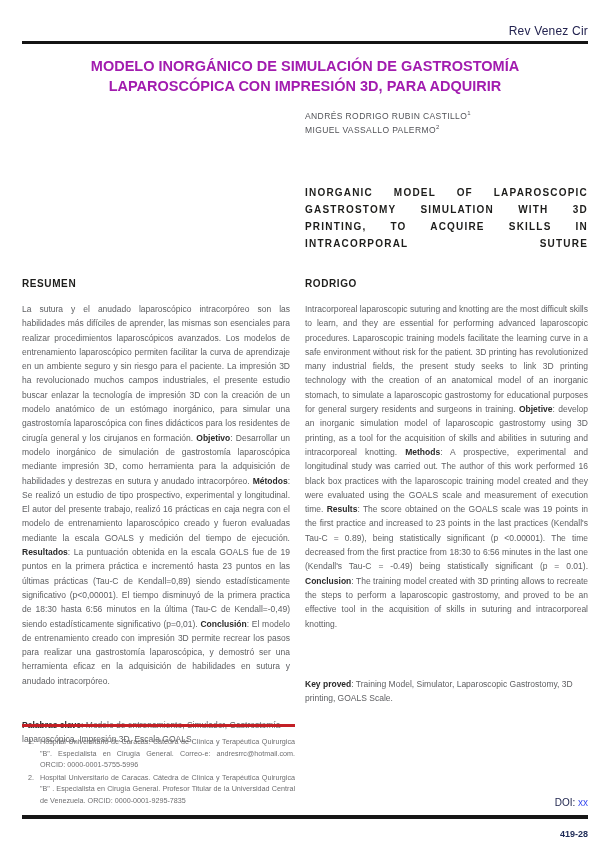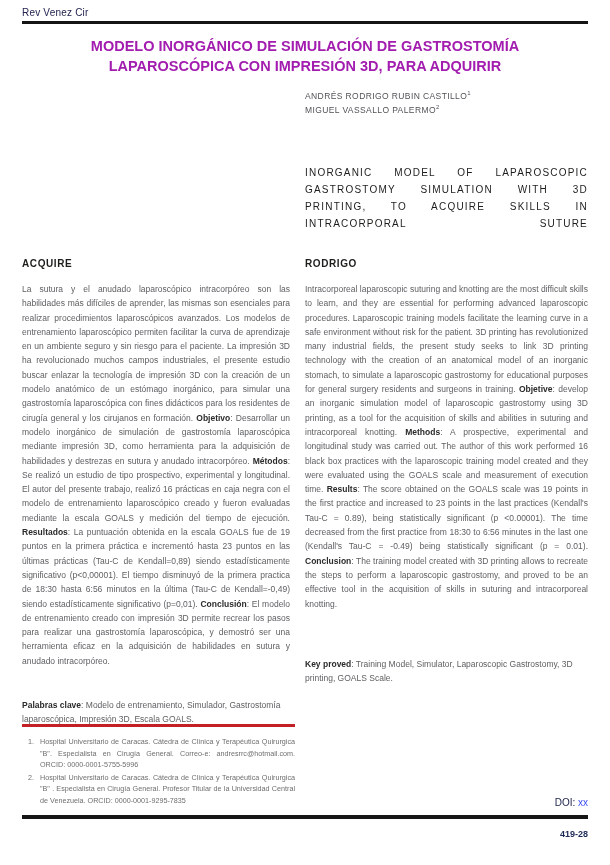--- a/index.html
+++ b/index.html
@@ -7,22 +7,23 @@
     position:relative;
     width:610px;height:865px;
     margin:0 auto;
     background:#ffffff;
     box-sizing:border-box;
     padding:0 22px;
     font-family:"Liberation Sans", sans-serif;
     overflow:hidden;
   }
   .journal-row{
-    padding-top:7px;
-    font-size:10px;
+    padding-top:24px;
+    text-align:right;
+    font-size:12px;
     letter-spacing:0.2px;
     color:#232350;
   }
   .top-rule{height:3px;background:#141414;margin-top:3px;}
   .title-es{
     margin-top:13px;
     text-align:center;
     color:#a21caf;
     font-weight:bold;
     font-size:14.5px;
@@ -34,21 +35,21 @@
   .author{
     font-size:8.5px;
     line-height:14px;
     letter-spacing:0.4px;
     color:#515257;
     font-weight:500;
   }
   .author sup{font-size:6px;line-height:0;}
   .title-en{
     margin-top:47px;
-    font-weight:normal;
+    font-weight:bold;
     color:#1d1d1b;
     font-size:10px;
     line-height:17px;
     letter-spacing:1.2px;
     text-align:justify;
     text-align-last:justify;
   }
   .columns{display:flex;margin-top:26px;}
   .col-left{width:268px;margin-right:15px;flex:none;}
   .col-right{flex:1;min-width:0;}
@@ -117,21 +118,21 @@
   <div class="right-block">
     <div class="authors">
       <div class="author"><span>ANDRÉS RODRIGO RUBIN CASTILLO</span><sup>1</sup></div>
       <div class="author"><span>MIGUEL VASSALLO PALERMO</span><sup>2</sup></div>
     </div>
     <div class="title-en">INORGANIC MODEL OF LAPAROSCOPIC GASTROSTOMY SIMULATION WITH 3D PRINTING, TO ACQUIRE SKILLS IN INTRACORPORAL SUTURE</div>
   </div>
 
   <div class="columns">
     <section class="col-left">
-      <h2 class="section-heading">ACQUIRE</h2>
+      <h2 class="section-heading">RESUMEN</h2>
       <p class="body-text"><span>La sutura y el anudado laparoscópico intracorpóreo son las habilidades más difíciles de aprender, las mismas son esenciales para realizar procedimientos laparoscópicos avanzados. Los modelos de entrenamiento laparoscópico permiten facilitar la curva de aprendizaje en un ambiente seguro y sin riesgo para el paciente. La impresión 3D ha revolucionado muchos campos industriales, el presente estudio buscar enlazar la tecnología de impresión 3D con la creación de un modelo anatómico de un estómago inorgánico, para simular una gastrostomía laparoscópica con fines didácticos para los residentes de cirugía general y los cirujanos en formación. </span><b>Objetivo</b><span>: Desarrollar un modelo inorgánico de simulación de gastrostomía laparoscópica mediante impresión 3D, como herramienta para la adquisición de habilidades y destrezas en sutura y anudado intracorpóreo. </span><b>Métodos</b><span>: Se realizó un estudio de tipo prospectivo, experimental y longitudinal. El autor del presente trabajo, realizó 16 prácticas en caja negra con el modelo de entrenamiento laparoscópico creado y fueron evaluadas mediante la escala GOALS y medición del tiempo de ejecución. </span><b>Resultados</b><span>: La puntuación obtenida en la escala GOALS fue de 19 puntos en la primera práctica e incrementó hasta 23 puntos en las últimas prácticas (Tau-C de Kendall=0,89) siendo estadísticamente significativo (p&lt;0,00001). El tiempo disminuyó de la primera practica de 18:30 hasta 6:56 minutos en la última (Tau-C de Kendall=-0,49) siendo estadísticamente significativo (p=0,01). </span><b>Conclusión</b><span>: El modelo de entrenamiento creado con impresión 3D permite recrear los pasos para realizar una gastrostomía laparoscópica, y demostró ser una herramienta eficaz en la adquisición de habilidades en sutura y anudado intracorpóreo.</span></p>
       <p class="keywords"><b>Palabras clave</b><span>: Modelo de entrenamiento, Simulador, Gastrostomía laparoscópica, Impresión 3D, Escala GOALS.</span></p>
     </section>
     <section class="col-right">
       <h2 class="section-heading">RODRIGO</h2>
       <p class="body-text"><span>Intracorporeal laparoscopic suturing and knotting are the most difficult skills to learn, and they are essential for performing advanced laparoscopic procedures. Laparoscopic training models facilitate the learning curve in a safe environment without risk for the patient. 3D printing has revolutionized many industrial fields, the present study seeks to link 3D printing technology with the creation of an anatomical model of an inorganic stomach, to simulate a laparoscopic gastrostomy for educational purposes for general surgery residents and surgeons in training. </span><b>Objetive</b><span>: develop an inorganic simulation model of laparoscopic gastrostomy using 3D printing, as a tool for the acquisition of skills and abilities in suturing and intracorporeal knotting. </span><b>Methods</b><span>: A prospective, experimental and longitudinal study was carried out. The author of this work performed 16 black box practices with the laparoscopic training model created and they were evaluated using the GOALS scale and measurement of execution time. </span><b>Results</b><span>: The score obtained on the GOALS scale was 19 points in the first practice and increased to 23 points in the last practices (Kendall's Tau-C = 0.89), being statistically significant (p &lt;0.00001). The time decreased from the first practice from 18:30 to 6:56 minutes in the last one (Kendall's Tau-C = -0.49) being statistically significant (p = 0.01). </span><b>Conclusion</b><span>: The training model created with 3D printing allows to recreate the steps to perform a laparoscopic gastrostomy, and proved to be an effective tool in the acquisition of skills in suturing and intracorporeal knotting.</span></p>
       <p class="keywords"><b>Key proved</b><span>: Training Model, Simulator, Laparoscopic Gastrostomy, 3D printing, GOALS Scale.</span></p>
     </section>
   </div>
 

